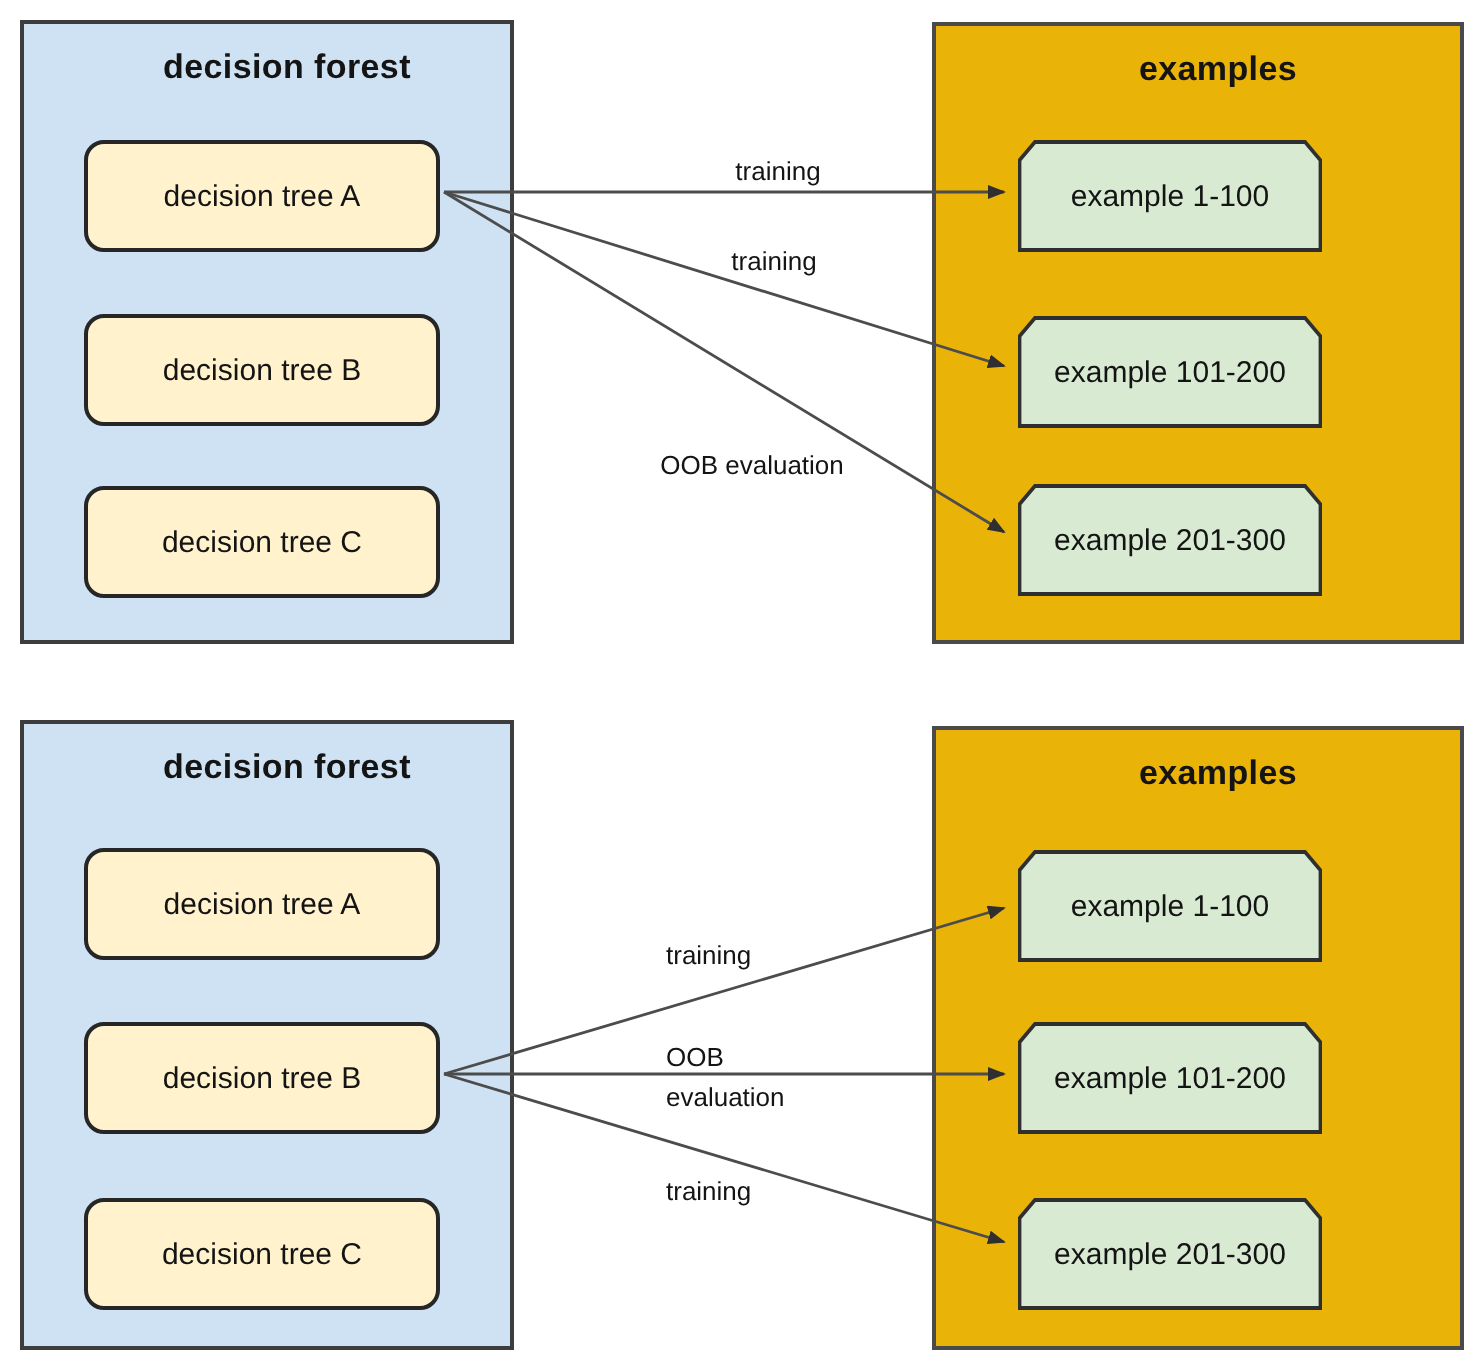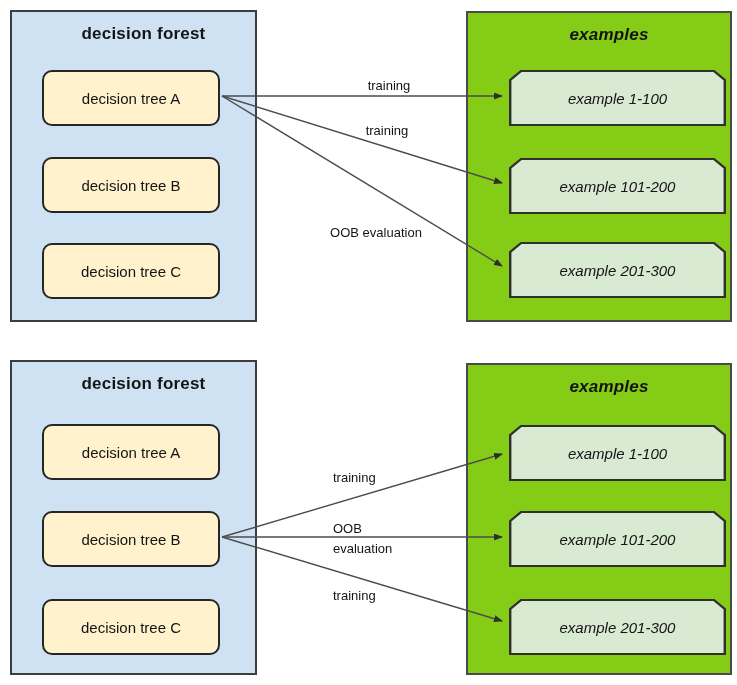--- a/index.html
+++ b/index.html
@@ -7,37 +7,37 @@
     width: 737px; height: 685px; position: relative; overflow: hidden;
     font-family: "Liberation Sans", "DejaVu Sans", sans-serif;
     color: #141414;
   }
   .canvas { position: absolute; inset: 0; }
 
   .arrow-layer { position: absolute; left: 0; top: 0; z-index: 2; pointer-events: none; }
 
   .container-box { position: absolute; box-sizing: border-box; z-index: 1; }
   .forest-box { background: #cfe2f3; border: 2px solid #3d3d3d; }
-  .examples-box { background: #84cc16; border: 2px solid #4a4a4a; font-style: italic; }
+  .examples-box { background: #eab308; border: 2px solid #4a4a4a; }
   .box-title {
     text-align: center; font-weight: bold; font-size: 17px; padding-top: 12px;
     letter-spacing: 0.2px;
     padding-left: 20px;
   }
 
   .node {
     position: absolute; box-sizing: border-box;
     display: flex; align-items: center; justify-content: center;
     font-size: 15px; text-align: left; z-index: 3;
   }
   .tree-node {
     width: 178px; height: 56px; left: 30px;
     background: #fff2cc; border: 2px solid #262626; border-radius: 10px;
   }
-  .card-node { width: 217px; height: 56px; left: 41px; }
+  .card-node { width: 152px; height: 56px; left: 41px; }
   .card-node .card-shape { position: absolute; left: 0; top: 0; width: 100%; height: 100%; }
   .card-node .node-label { position: relative; z-index: 1; }
 
   .arrow-label {
     position: absolute; font-size: 13px; line-height: 20px; z-index: 4;
     white-space: nowrap;
   }
   .arrow-label.centered { text-align: center; }
   .arrow-label.wrap { white-space: normal; width: 84px; }
 </style>

